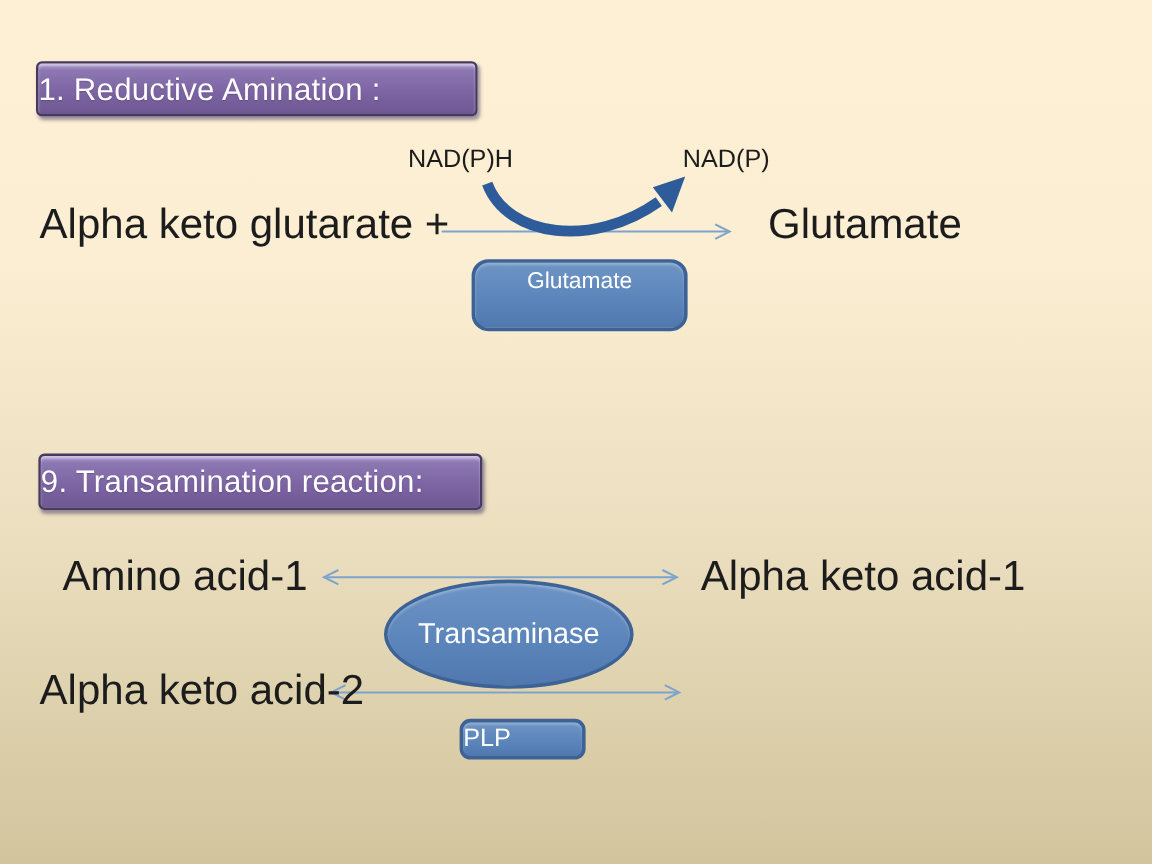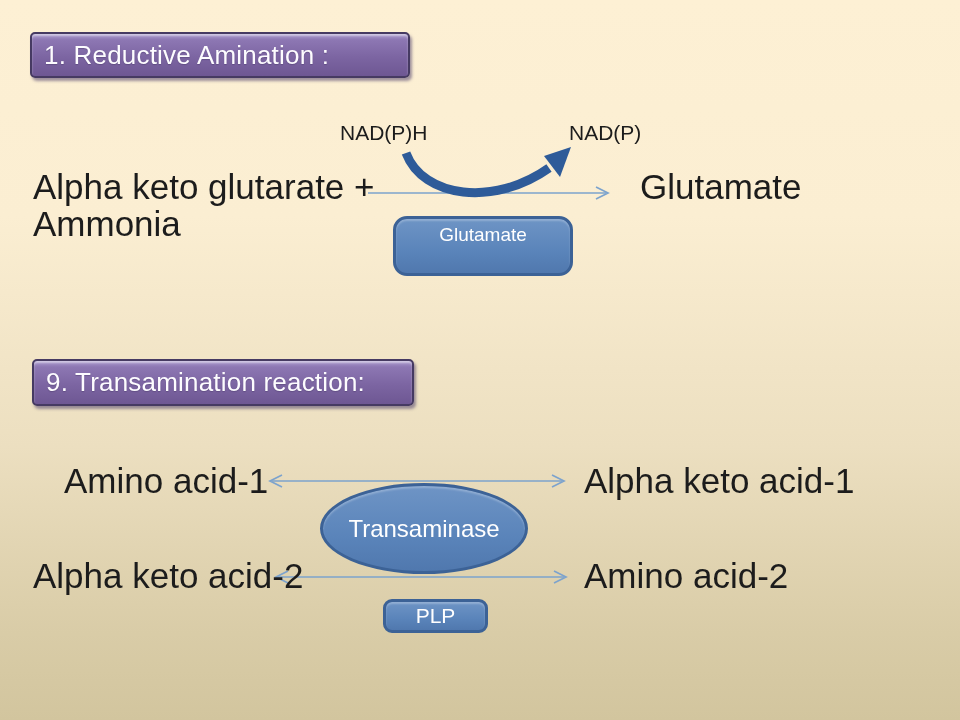--- a/index.html
+++ b/index.html
@@ -17,24 +17,25 @@
     position:absolute;left:0;top:0;width:960px;height:720px;
   }
   .title-box{
     position:absolute;
     background:linear-gradient(180deg,#ab9bce 0%,#8d77b3 14%,#7c65a2 55%,#6e5793 100%);
     border:2px solid #463a62;
     border-radius:5px;
     box-shadow:inset 0 2px 2px rgba(255,255,255,.45), 2px 3px 3px rgba(80,66,110,.55);
     color:#fdfcff;
     display:flex;align-items:center;
-    padding-left:12px;
+    padding-left:0;
     font-size:26px;
     letter-spacing:.2px;
     text-shadow:0 1px 1px rgba(60,45,90,.35);
+    margin-top:19px;
   }
   .tb1{left:30px;top:32px;width:364px;height:42px;}
   .tb2{left:32px;top:359px;width:366px;height:43px;}
   .lbl{
     position:absolute;
     color:#1c1c1c;
     font-size:35px;
     line-height:34px;
     white-space:nowrap;
   }
@@ -62,21 +63,21 @@
   }
   .transaminase{
     left:320px;top:483px;width:202px;height:85px;
     border-radius:50%;
     display:flex;align-items:center;justify-content:center;
     font-size:24px;
   }
   .plp{
     left:383px;top:599px;width:99px;height:28px;
     border-radius:9px;
-    display:flex;align-items:center;justify-content:center;
+    display:flex;align-items:center;
     font-size:21px;
   }
 </style>
 </head>
 <body>
 
 <div class="slide">
 
   <svg class="arrows-layer" viewBox="0 0 960 720" aria-hidden="true">
 
@@ -104,37 +105,35 @@
   </svg>
 
   <div class="title-box tb1">
     <span>1. Reductive Amination :</span>
   </div>
 
   <div class="cofactor-lbl" style="left:340px;top:120px;">NAD(P)H</div>
   <div class="cofactor-lbl" style="left:569px;top:120px;">NAD(P)</div>
 
   <div class="lbl" style="left:33px;top:170px;">Alpha keto glutarate +</div>
-  <div class="lbl" style="left:33px;top:207px;">Ammonia</div>
 
   <div class="lbl" style="left:640px;top:170px;">Glutamate</div>
 
   <div class="enzyme enzyme1">
     <div>Glutamate</div>
   </div>
 
   <div class="title-box tb2">
     <span>9. Transamination reaction:</span>
   </div>
 
-  <div class="lbl" style="left:64px;top:464px;">Amino acid-1</div>
+  <div class="lbl" style="left:52px;top:464px;">Amino acid-1</div>
   <div class="lbl" style="left:584px;top:464px;">Alpha keto acid-1</div>
 
   <div class="lbl" style="left:33px;top:559px;">Alpha keto acid-2</div>
-  <div class="lbl" style="left:584px;top:559px;">Amino acid-2</div>
 
   <div class="enzyme transaminase">
     <span>Transaminase</span>
   </div>
 
   <div class="enzyme plp">
     <span>PLP</span>
   </div>
 
 </div>

